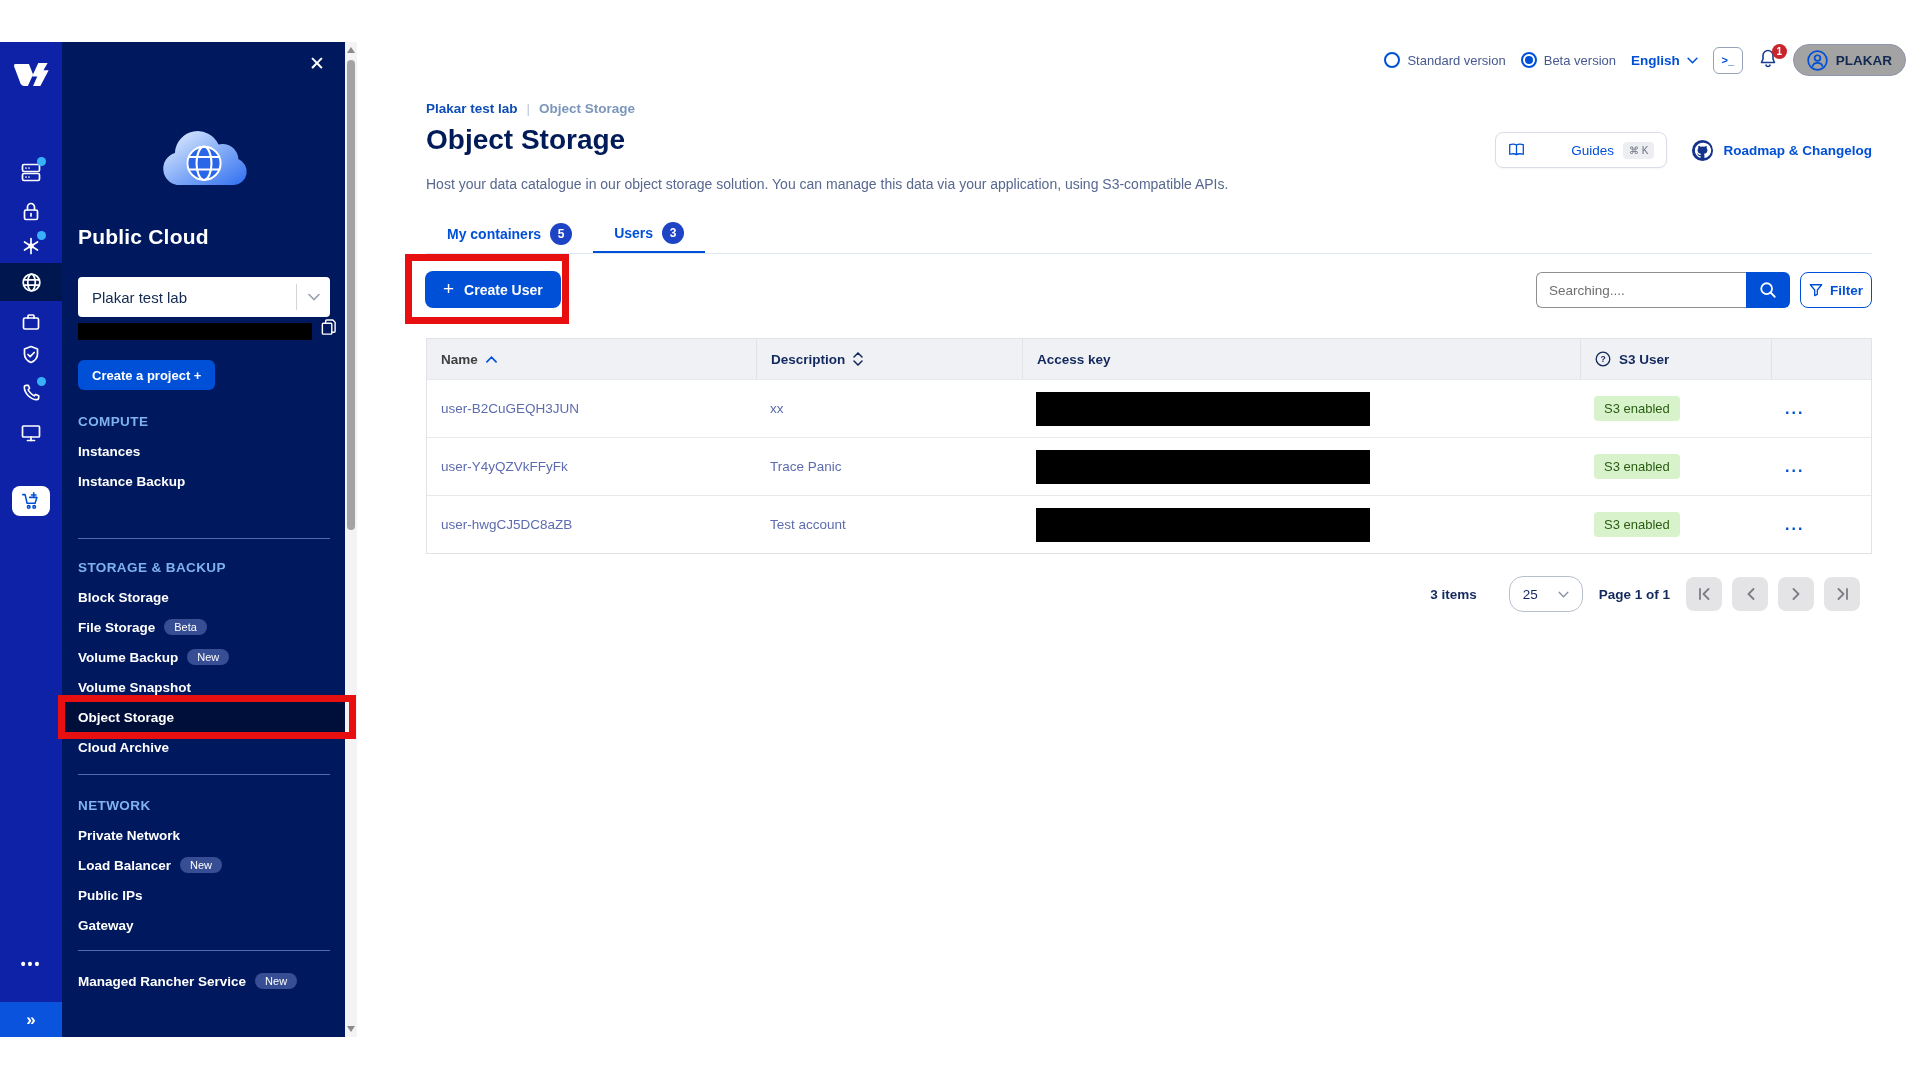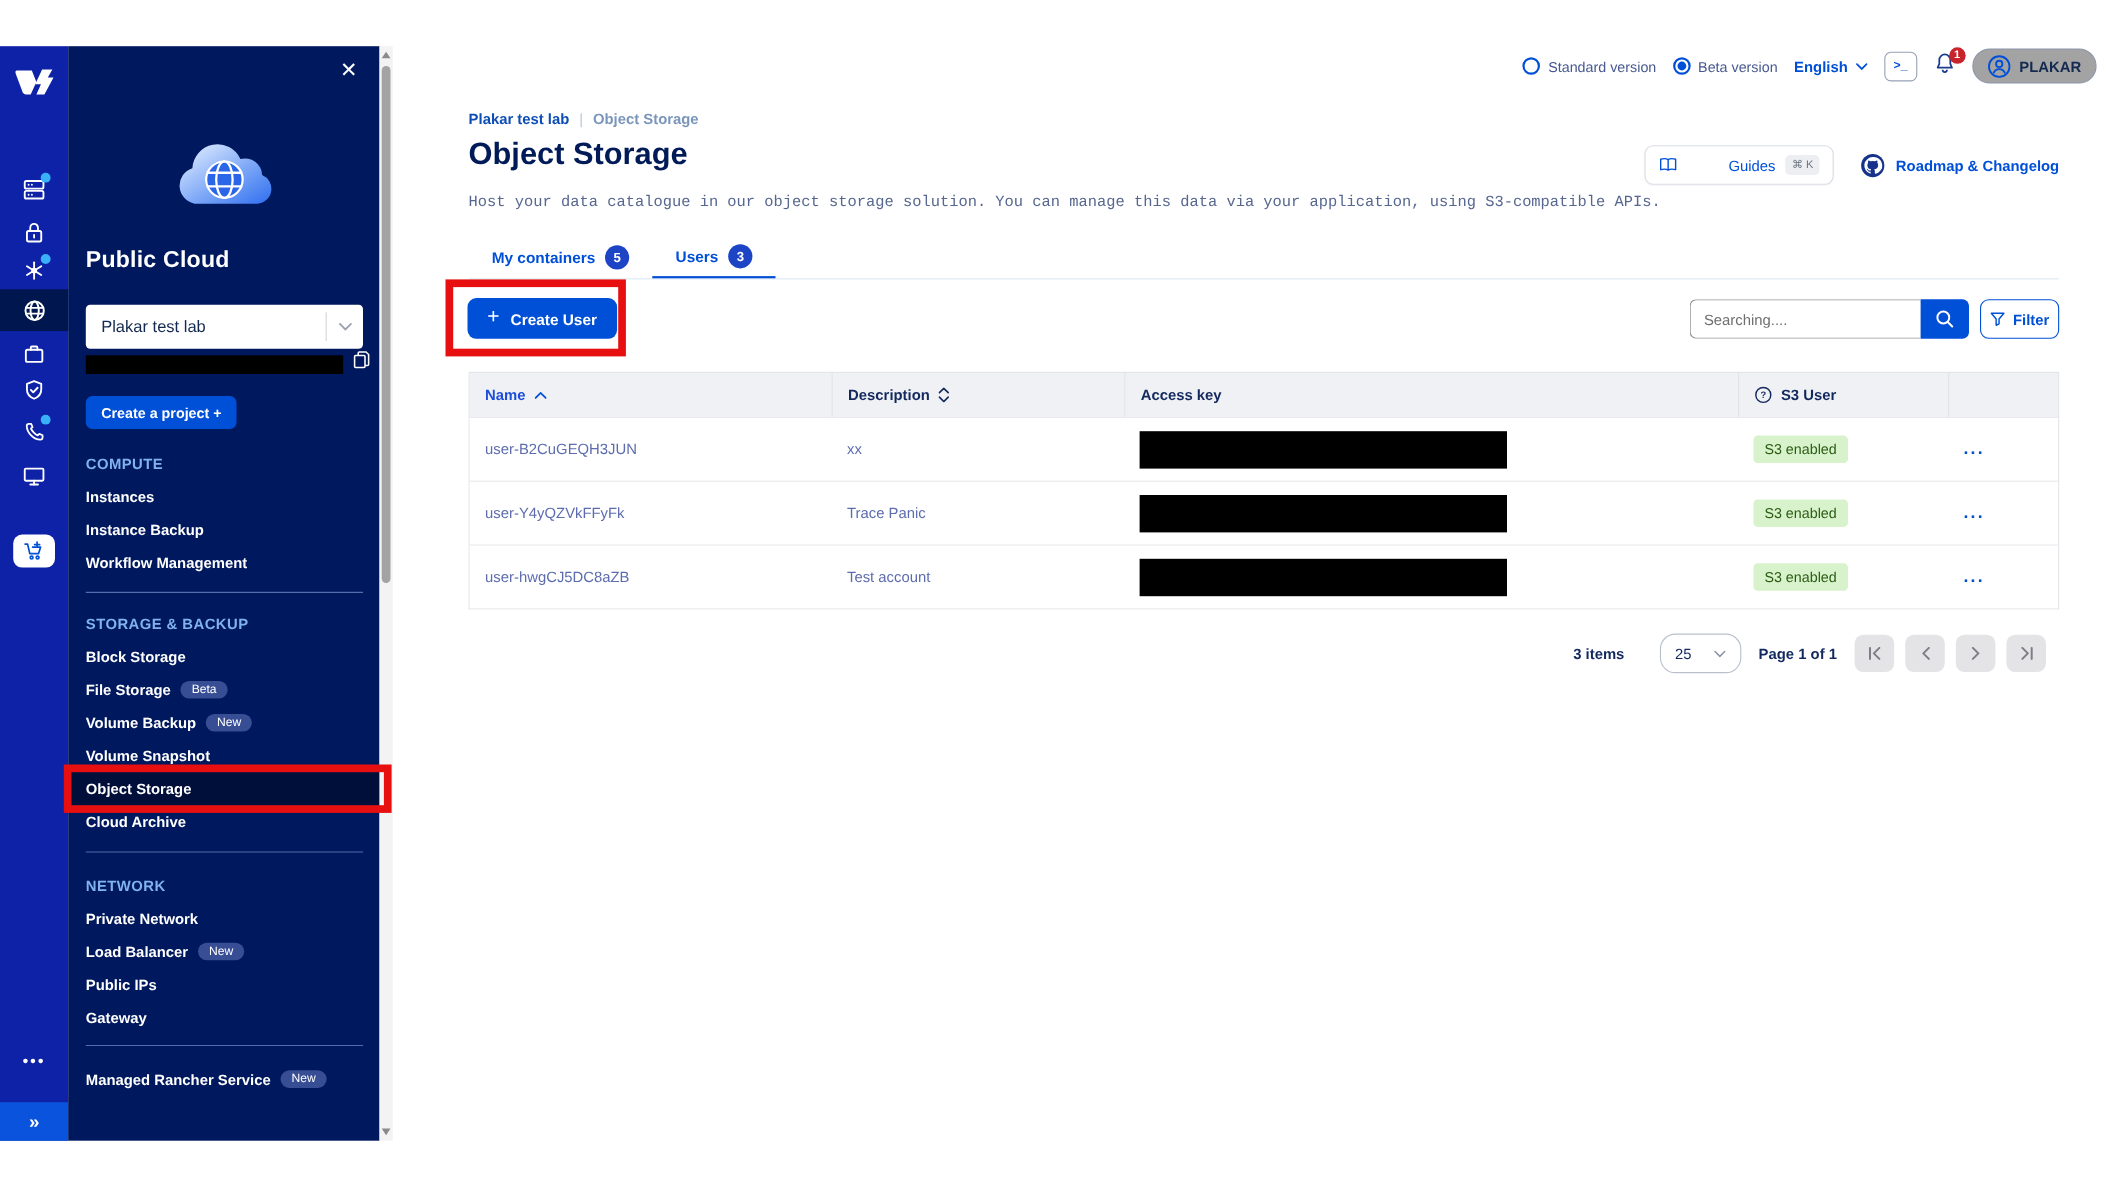--- a/index.html
+++ b/index.html
@@ -63,21 +63,21 @@
   .bc-project { color:#0d4db7; cursor:pointer; }
   .bc-sep { color:#b9c7dd; font-weight:normal; }
   .bc-section { color:#7b96bb; }
   .page-title { position:absolute; top:124px; left:426px; font-size:28px; font-weight:bold; color:#001b57; }
   .title-actions { position:absolute; top:132px; right:48px; display:flex; align-items:center; gap:24px; }
   .guides-btn { height:36px; background:#fff; border:1px solid #d9dde6; border-radius:8px; display:flex; align-items:center; gap:9px; padding:0 12px; cursor:pointer; box-shadow:0 1px 2px rgba(0,0,0,.04); }
   .guides-btn .g-label { color:#0050d7; font-weight:normal; font-size:13.5px;margin-left:37px; }
   .guides-btn kbd { background:#eceef1; border-radius:4px; padding:3px 6px; font-size:10px; color:#6b7280; font-family:inherit; }
   .roadmap { display:flex; align-items:center; gap:9px; cursor:pointer; }
   .roadmap span { color:#0050d7; font-weight:bold; font-size:13.5px; }
-  .subtitle { position:absolute; top:176px; left:426px; font-size:14px; color:#57678f;font-family:Liberation Mono, monospace; }
+  .subtitle { position:absolute; top:176px; left:426px; font-size:14px; color:#57678f; }
 
   
   .tabs { position:absolute; top:214px; left:426px; width:1446px; height:40px; border-bottom:1px solid #dde8f3; display:flex; }
   .tab { padding:0 21px; display:flex; align-items:center; gap:9px; font-weight:bold; color:#0050d7; font-size:14px; cursor:pointer; }
   .tab.active { border-bottom:2px solid #0050d7; }
   .tab-badge { min-width:22px; height:22px; border-radius:11px; background:#1d44c5; color:#fff; font-size:12px; display:flex; align-items:center; justify-content:center; }
 
   
   .create-user { position:absolute; top:271px; left:425px; height:37px; padding:0 18px; background:#0050d7; color:#fff; border:none; border-radius:8px; font-size:14px; font-weight:bold; display:flex; align-items:center; gap:10px; font-family:inherit; cursor:pointer; }
   .create-user .plus { font-size:19px; font-weight:normal; margin-top:-2px; }
@@ -85,21 +85,21 @@
   .search-input { width:210px; height:36px; border:1px solid #8f8f8f; border-right:none; border-radius:6px 0 0 6px; padding-left:12px; font-size:13.5px; color:#333; font-family:inherit; outline:none; }
   .search-input::placeholder { color:#6f6f6f; }
   .search-go { width:44px; height:36px; background:#0050d7; border:none; border-radius:0 6px 6px 0; display:flex; align-items:center; justify-content:center; cursor:pointer; }
   .filter-btn { position:absolute; top:272px; left:1800px; width:72px; height:36px; background:#fff; border:1px solid #0050d7; border-radius:8px; color:#0050d7; font-weight:bold; font-size:13.5px; display:flex; align-items:center; justify-content:center; gap:7px; font-family:inherit; cursor:pointer; }
 
   
   .dg { position:absolute; top:338px; left:426px; width:1446px; border:1px solid #e2e3e6; }
   .dg-head { display:grid; grid-template-columns:329px 266px 558px 191px auto; background:#f0f1f4; height:40px; }
   .dg-th { display:flex; align-items:center; gap:8px; padding-left:14px; font-size:13.5px; font-weight:bold; color:#13295e; border-left:1px solid #e2e3e6; }
   .dg-th:first-child { border-left:none; }
-  .dg-th.sorted { color:#1d4ed8; }
+  .dg-th.sorted { color:#404040; }
   .dg-row { display:grid; grid-template-columns:329px 266px 558px 191px auto; height:58px; border-top:1px solid #e8e9ec; align-items:center; background:#fff; }
   .dg-td { padding-left:14px; font-size:13.5px; color:#5d6cae; }
   .redacted-key { width:334px; height:34px; background:#000; }
   .s3-badge { display:inline-block; padding:5px 10px; background:#d8f2cb; color:#2a5c13; border-radius:4px; font-size:13px; }
   .row-more { color:#0050d7; font-weight:bold; font-size:16px; letter-spacing:2px; cursor:pointer; line-height:8px; }
 
   
   .pagination { position:absolute; top:576px; right:60px; display:flex; align-items:center; gap:16px; }
   .pg-text { font-size:13.5px; font-weight:bold; color:#13295e; }
   .pg-select { width:74px; height:36px; border:1px solid #b9c0cc; border-radius:14px; background:#fff; display:flex; align-items:center; justify-content:space-between; padding:0 13px; font-size:13.5px; color:#13295e; cursor:pointer;margin-left:16px; }
@@ -235,23 +235,20 @@
     <button class="create-project">Create a project +</button>
 
     <div class="menu-section" style="top:364px">
       <div class="m-head">COMPUTE</div>
       <div class="m-item">
           <span>Instances</span>
         </div>
       <div class="m-item">
           <span>Instance Backup</span>
         </div>
-      <div class="m-item">
-          <span>Workflow Management</span>
-        </div>
     </div>
     <div class="m-div" style="top:496px"></div>
 
     <div class="menu-section" style="top:510px">
       <div class="m-head">STORAGE &amp; BACKUP</div>
       <div class="m-item">
           <span>Block Storage</span>
         </div>
       <div class="m-item">
           <span>File Storage</span>

